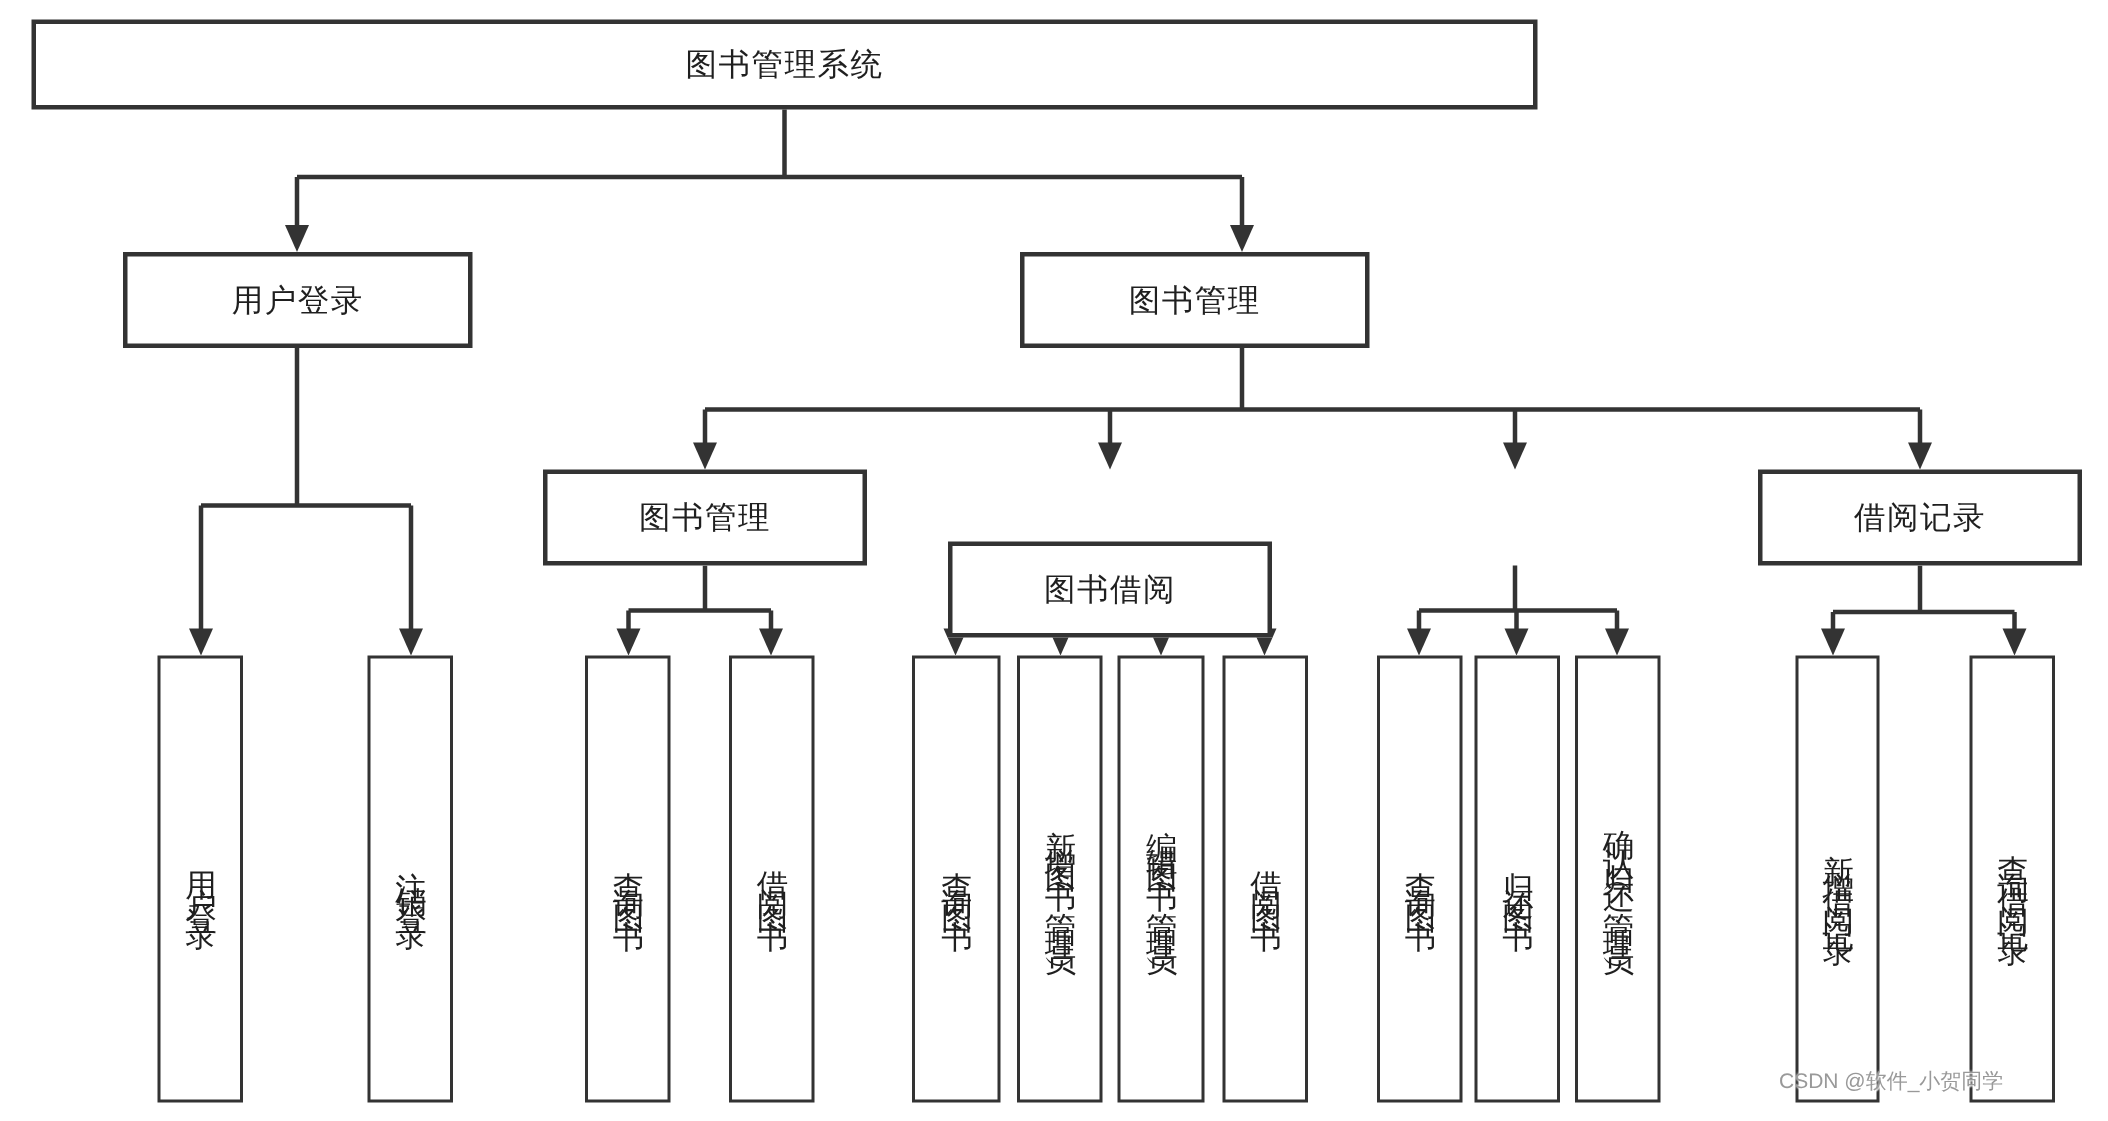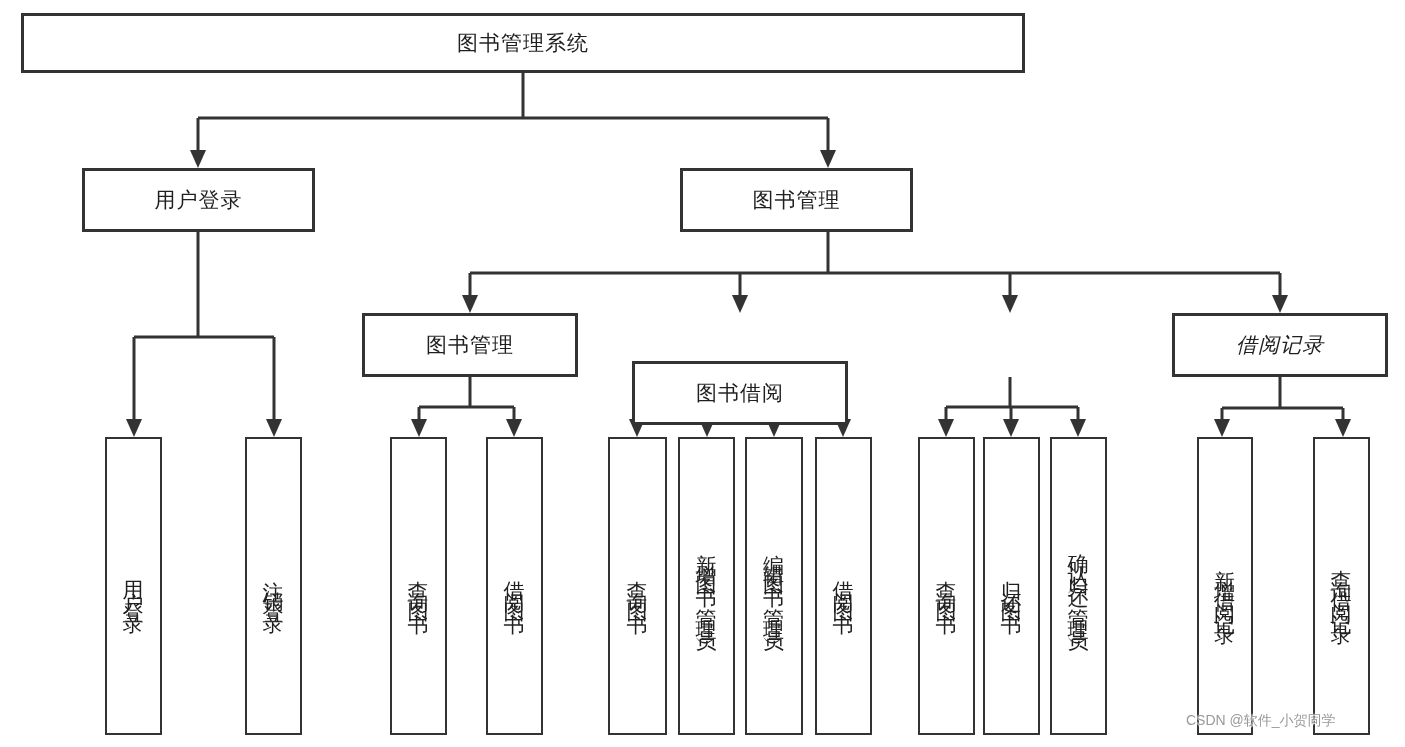--- a/index.html
+++ b/index.html
@@ -46,21 +46,21 @@
     line-height: 1;
     white-space: nowrap;
   }
   
   #b-root            { left: 21px;   top: 13px;  width: 1004px; height: 60px; }
   #b-user-login      { left: 82px;   top: 168px; width: 233px;  height: 64px; }
   #b-book-mgmt       { left: 680px;  top: 168px; width: 233px;  height: 64px; }
   #b-new-book-rec    { left: 362px;  top: 313px; width: 216px;  height: 64px; }
   #b-book-borrow     { left: 632px;  top: 313px; width: 216px;  height: 64px; margin-top: 48px; }
   #b-current-borrow  { left: 902px;  top: 313px; width: 216px;  height: 64px; }
-  #b-borrow-records  { left: 1172px; top: 313px; width: 216px;  height: 64px; font-style: italic; }
+  #b-borrow-records  { left: 1172px; top: 313px; width: 216px;  height: 64px; }
   
   .leaf { width: 57px; height: 298px; top: 437px; border-width: 2.5px; }
   #b-ul-user-login   { left: 105px; }
   #b-ul-logout       { left: 245px; }
   #b-nb-query        { left: 390px; }
   #b-nb-borrow       { left: 486px; }
   #b-bb-query        { left: 608px; width: 59px; }
   #b-bb-add          { left: 678px; }
   #b-bb-edit         { left: 745px; width: 58px; }
   #b-bb-borrow       { left: 815px; }

